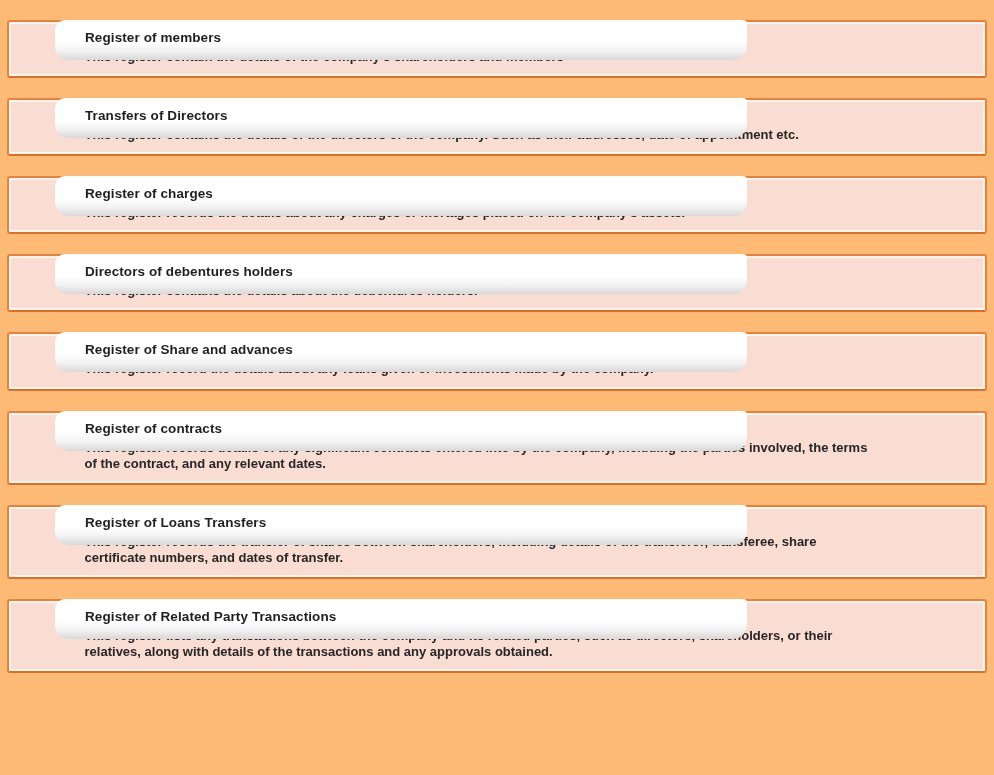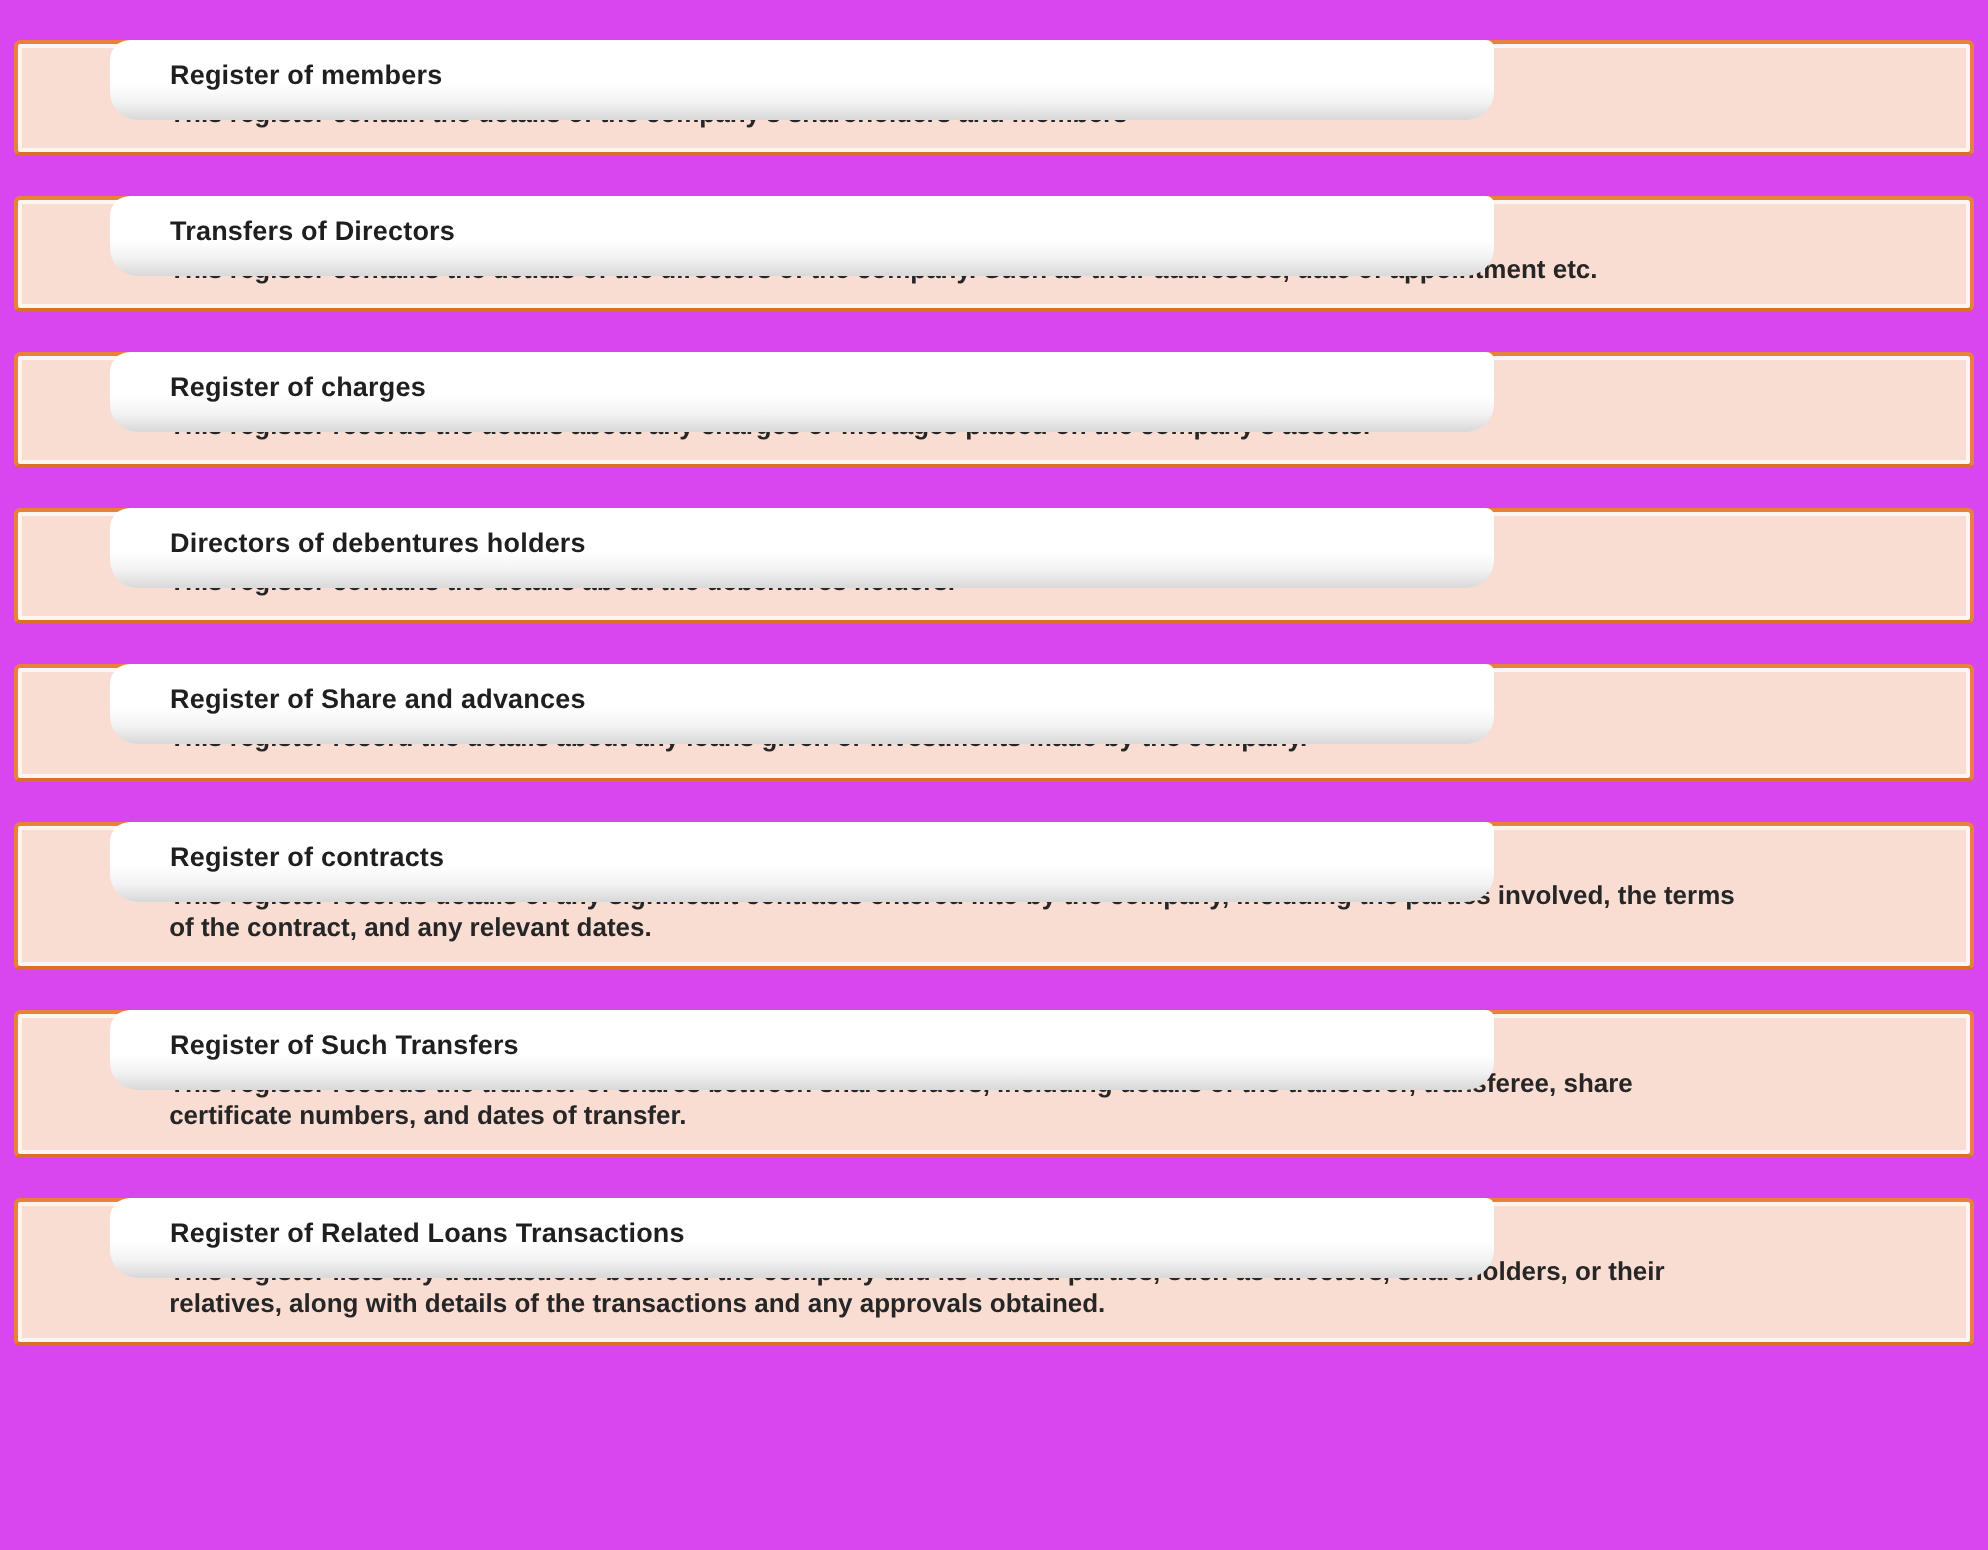--- a/index.html
+++ b/index.html
@@ -7,21 +7,21 @@
     padding: 0;
     background: #ffffff;
     font-family: "Liberation Sans", sans-serif;
   }
   .page {
     width: 994px;
     height: 775px;
     box-sizing: border-box;
     padding: 0 7px;
     overflow: hidden;
-    background: #d946ef;
+    background: #fdba74;
   }
   .item {
     position: relative;
     margin-bottom: 12px;
   }
   
   .banner {
     position: absolute;
     top: 0;
     left: 48px;
@@ -142,33 +142,33 @@
     <div class="box">
       <p class="desc">
         <span class="bullet">•</span>
         <span class="desc-text">This register records details of any significant contracts entered into by the company, including the parties involved, the terms of the contract, and any relevant dates.</span>
       </p>
     </div>
   </div>
 
   <div class="item">
     <div class="banner">
-      <span class="title">Register of Such Transfers</span>
+      <span class="title">Register of Loans Transfers</span>
     </div>
     <div class="box">
       <p class="desc">
         <span class="bullet">•</span>
         <span class="desc-text">This register records the transfer of shares between shareholders, including details of the transferor, transferee, share certificate numbers, and dates of transfer.</span>
       </p>
     </div>
   </div>
 
   <div class="item">
     <div class="banner">
-      <span class="title">Register of Related Loans Transactions</span>
+      <span class="title">Register of Related Party Transactions</span>
     </div>
     <div class="box">
       <p class="desc">
         <span class="bullet">•</span>
         <span class="desc-text">This register lists any transactions between the company and its related parties, such as directors, shareholders, or their relatives, along with details of the transactions and any approvals obtained.</span>
       </p>
     </div>
   </div>
 
 </div>

